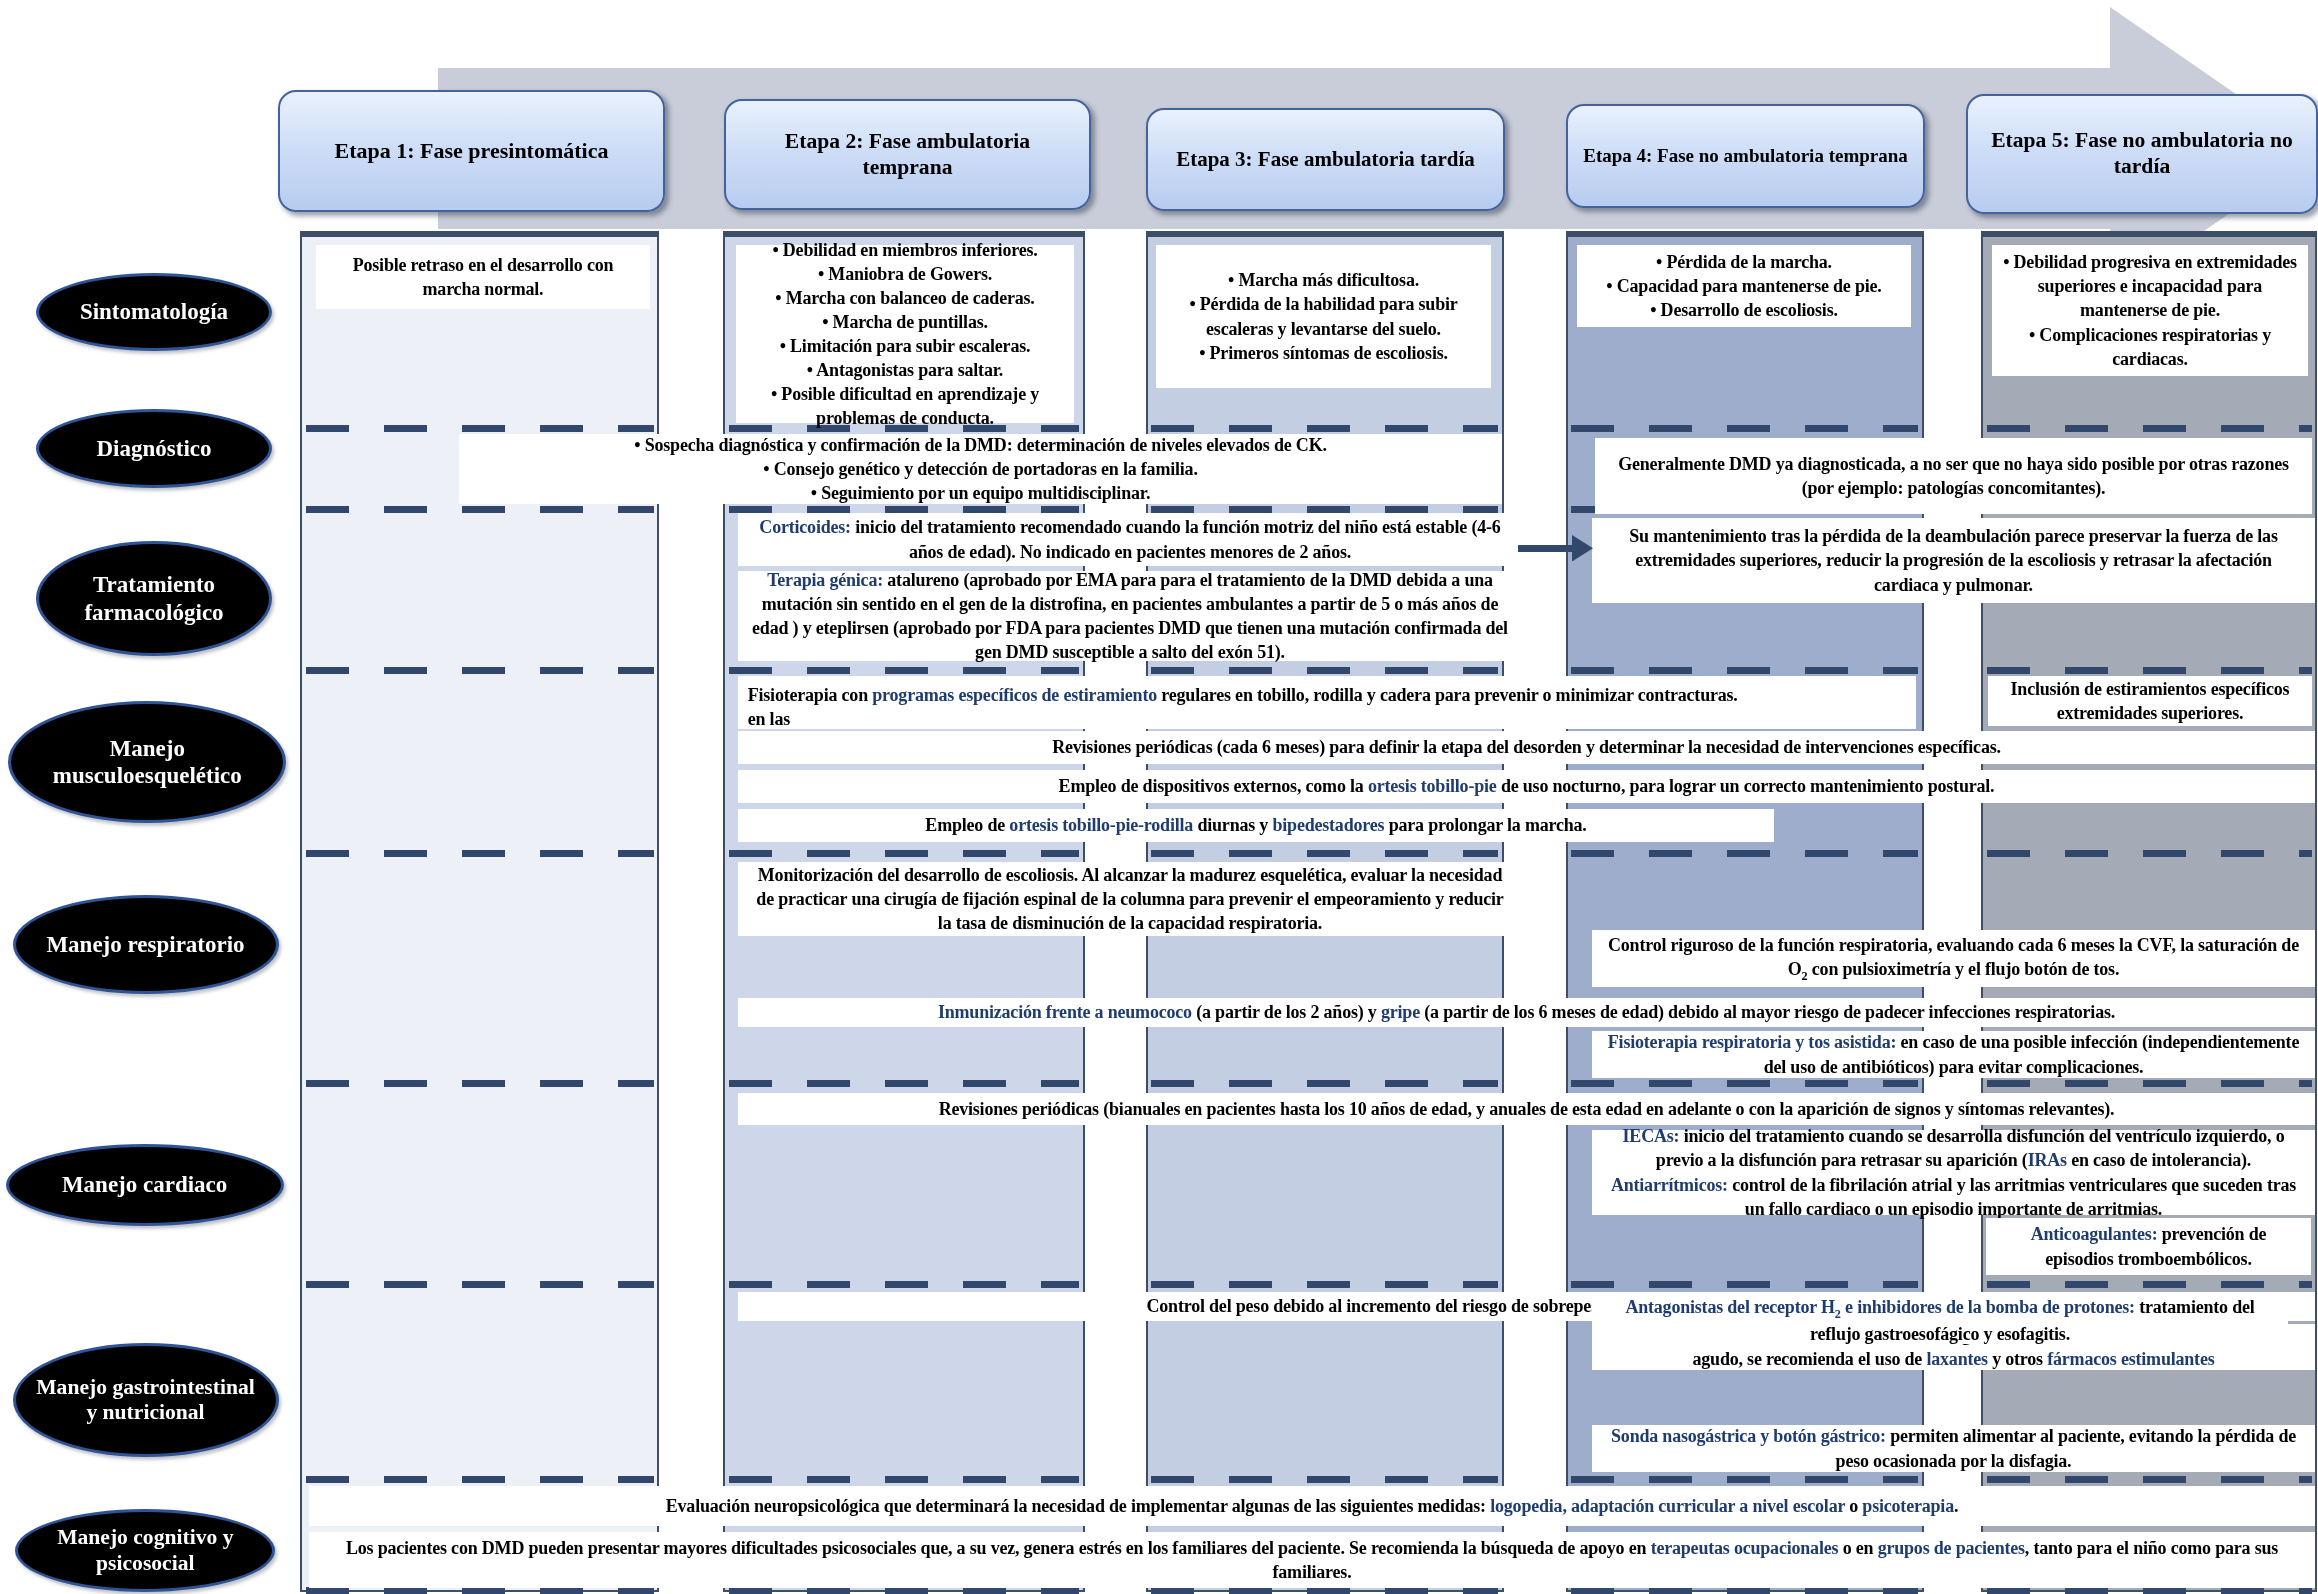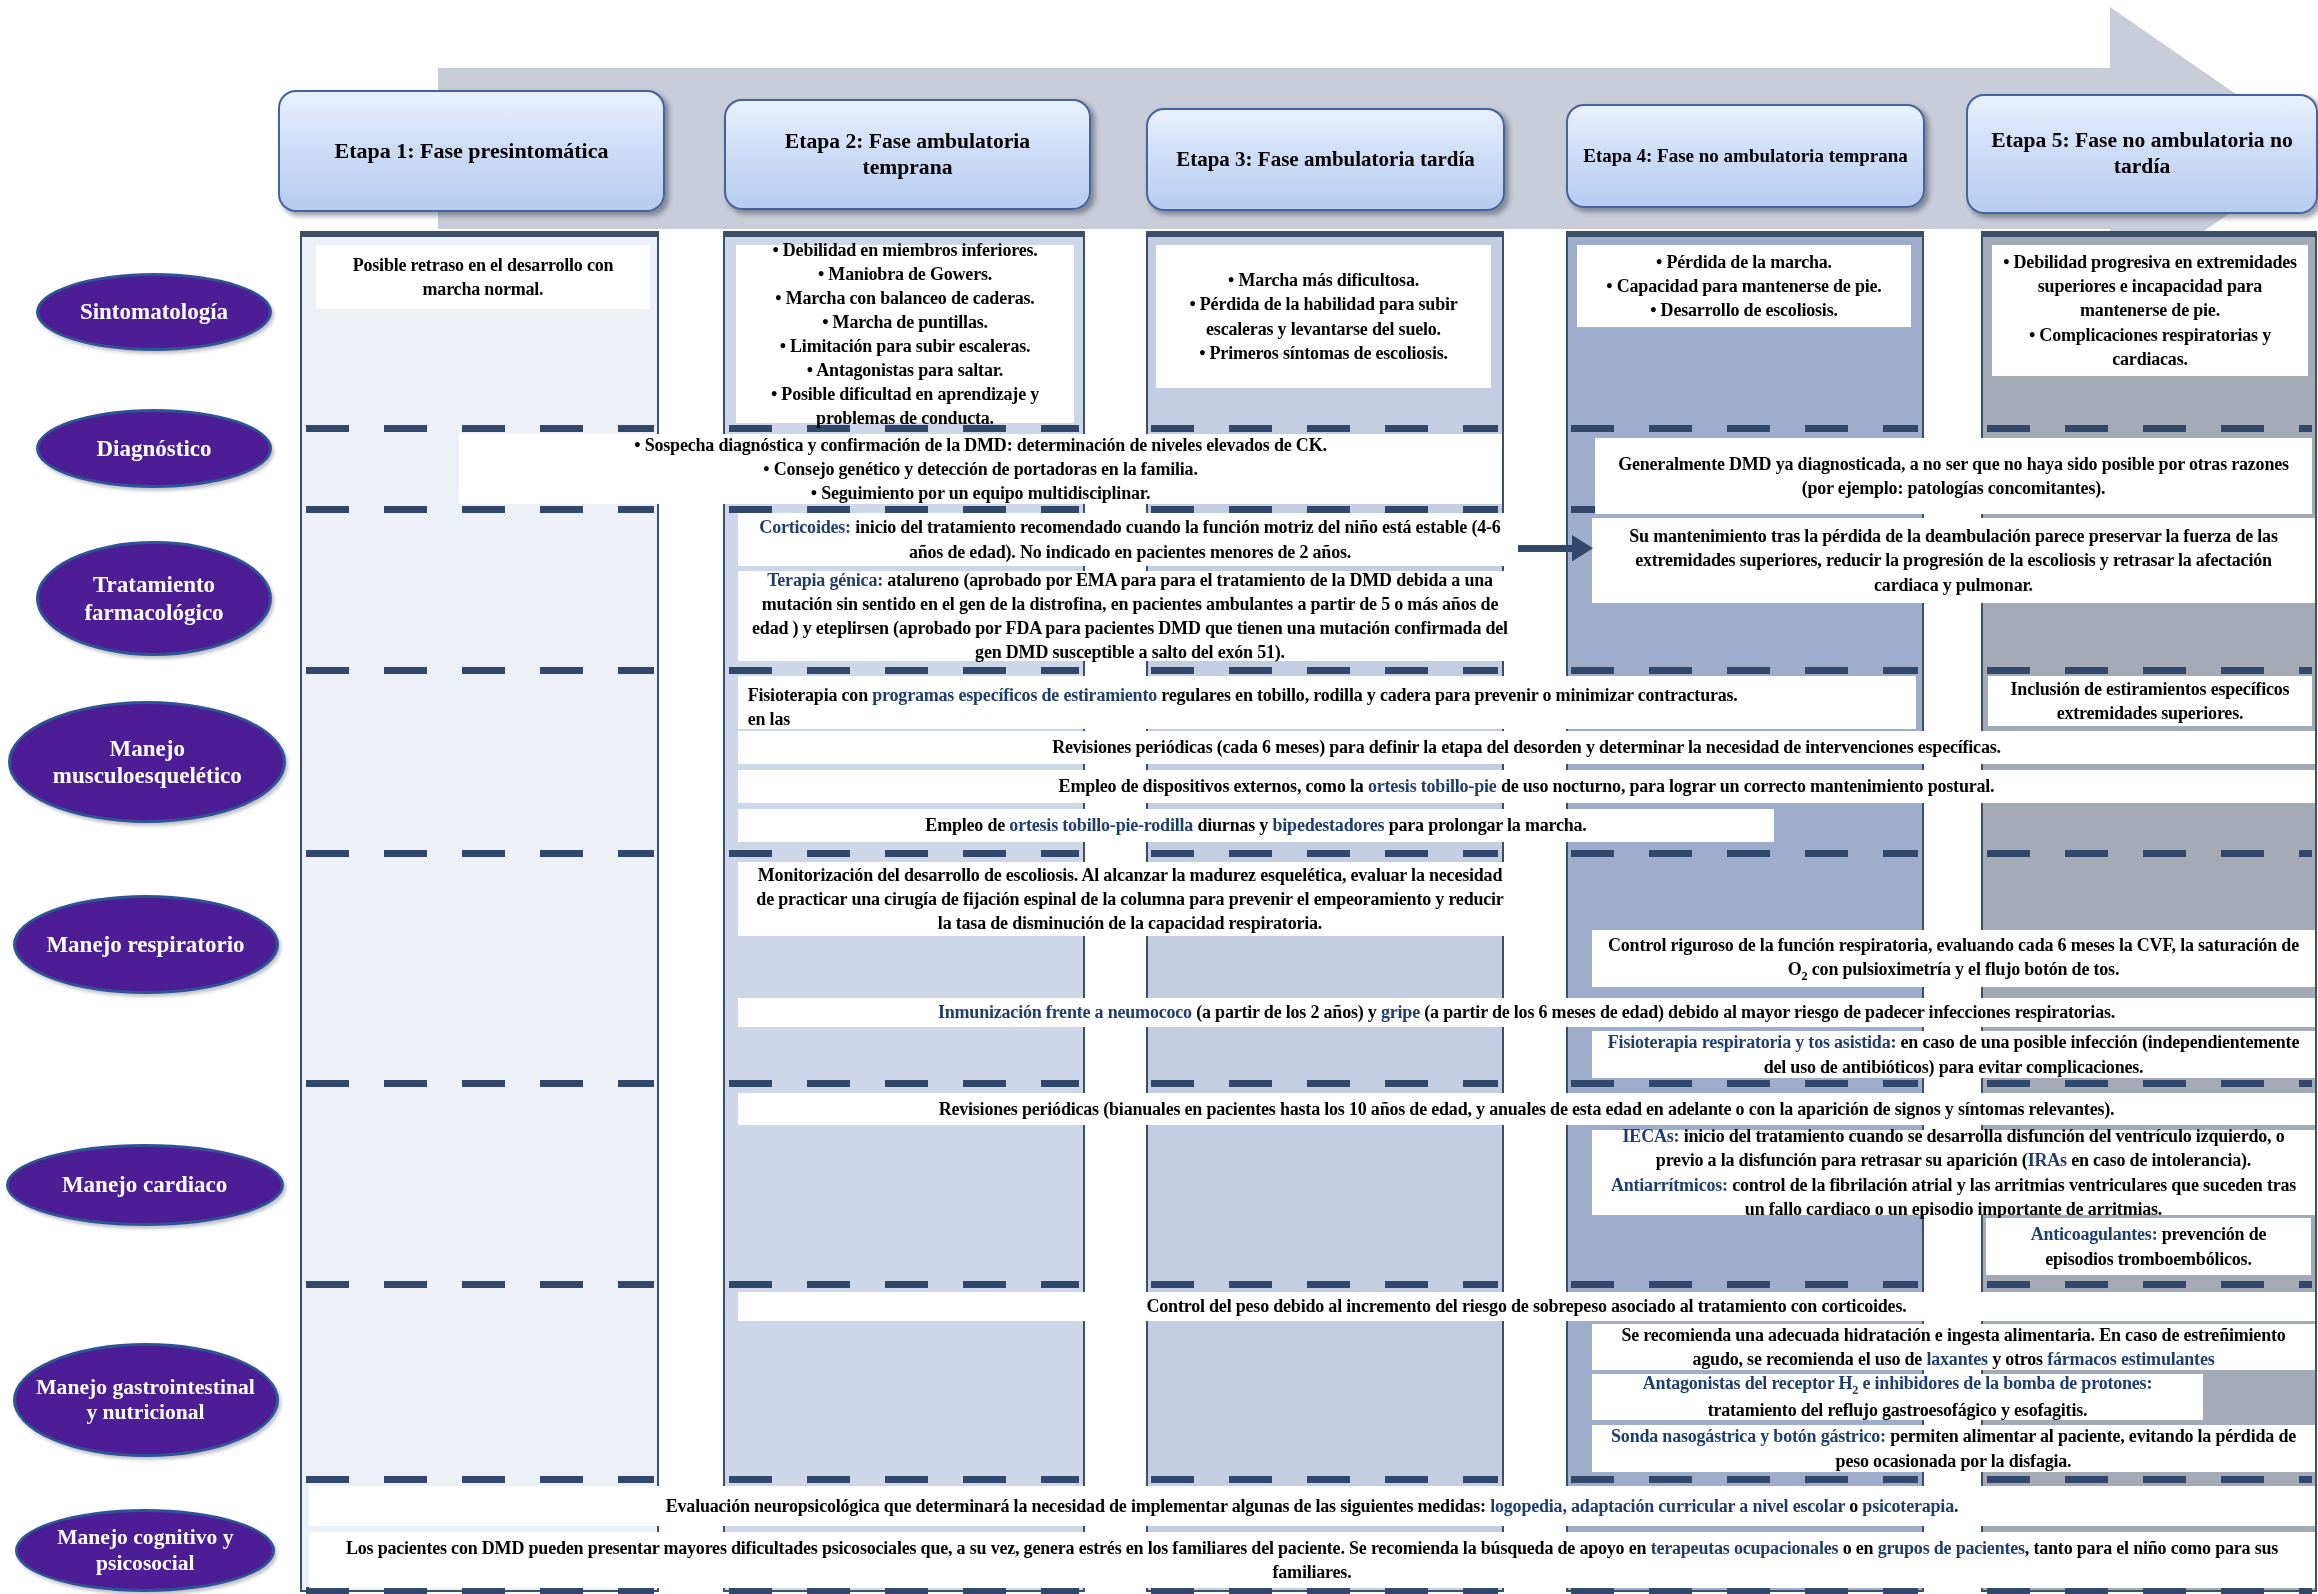--- a/index.html
+++ b/index.html
@@ -14,21 +14,21 @@
          background:linear-gradient(180deg,#e9f1fd 0%,#cfdef7 45%,#b7ccf0 100%);
          border:2.1px solid #44639c;border-radius:18px;box-shadow:3.5px 3.5px 4.9px rgba(40,50,70,.45);
          z-index:3;padding:5.6px 12.5px;box-sizing:border-box;line-height:1.2;}
   
   .col{position:absolute;top:231px;height:1361px;border:2.8px solid #3d4f68;border-top:6.3px solid #3d4f68;
        box-sizing:border-box;z-index:1;}
   .dash{position:absolute;height:7px;z-index:2;
         background:repeating-linear-gradient(90deg,#31476b 0 43px,transparent 43px 78px);}
   
   .oval{position:absolute;display:flex;align-items:center;justify-content:center;text-align:center;
-        background:#4c1d95;border:3.5px solid #2f5496;border-radius:50%;color:#fff;
+        background:#000000;border:3.5px solid #2f5496;border-radius:50%;color:#fff;
         font-size:23px;line-height:1.18;z-index:3;padding:7px 18px;box-sizing:border-box;
         box-shadow:2.1px 2.8px 3.5px rgba(40,50,70,.3);}
   
   .box{position:absolute;background:#ffffff;z-index:3;display:flex;align-items:center;justify-content:center;
        text-align:center;font-size:18px;line-height:1.34;padding:4.2px 9.7px;box-sizing:border-box;letter-spacing:-0.2px;}
   .box.left{justify-content:flex-start;text-align:left;}
   .accent{color:#1f3c6e;}
   .sub{vertical-align:sub;font-size:0.68em;}
   
   .connector{position:absolute;left:1518px;top:535px;width:75px;height:26.4px;z-index:4;}
@@ -140,21 +140,21 @@
   <div class="box" style="left:1986px;top:1218px;width:325px;height:57px;">
       <div style="width: 100%;"><span class="accent">Anticoagulantes:</span><span> prevención de episodios tromboembólicos.</span></div>
     </div>
 
   <div class="box" style="left:738px;top:1292px;width:1577px;height:29px;">
       <div style="width: 100%;"><span>Control del peso debido al incremento del riesgo de sobrepeso asociado al tratamiento con corticoides.</span></div>
     </div>
   <div class="box" style="left:1592px;top:1324px;width:723px;height:46px;">
       <div style="width: 100%;"><span>Se recomienda una adecuada hidratación e ingesta alimentaria. En caso de estreñimiento agudo, se recomienda el uso de </span><span class="accent">laxantes</span><span> y otros </span><span class="accent">fármacos estimulantes</span></div>
     </div>
-  <div class="box" style="left:1592px;top:1374px;width:611px;height:46px;align-items:center;">
+  <div class="box" style="left:1592px;top:1298px;width:696px;height:46px;align-items:center;">
       <div style="width: 100%;"><span class="accent">Antagonistas del receptor H</span><span class="accent sub">2</span><span class="accent"> e inhibidores de la bomba de protones:</span><span> tratamiento del reflujo gastroesofágico y esofagitis.</span></div>
     </div>
   <div class="box" style="left:1592px;top:1425px;width:723px;height:47px;">
       <div style="width: 100%;"><span class="accent">Sonda nasogástrica y botón gástrico:</span><span> permiten alimentar al paciente, evitando la pérdida de peso ocasionada por la disfagia.</span></div>
     </div>
 
   <div class="box" style="left:309px;top:1486px;width:2006px;height:40px;">
       <div style="width: 100%;"><span>Evaluación neuropsicológica que determinará la necesidad de implementar algunas de las siguientes medidas: </span><span class="accent">logopedia, adaptación curricular a nivel escolar</span><span> o </span><span class="accent">psicoterapia</span><span>.</span></div>
     </div>
   <div class="box" style="left:309px;top:1532px;width:2006px;height:56px;">

